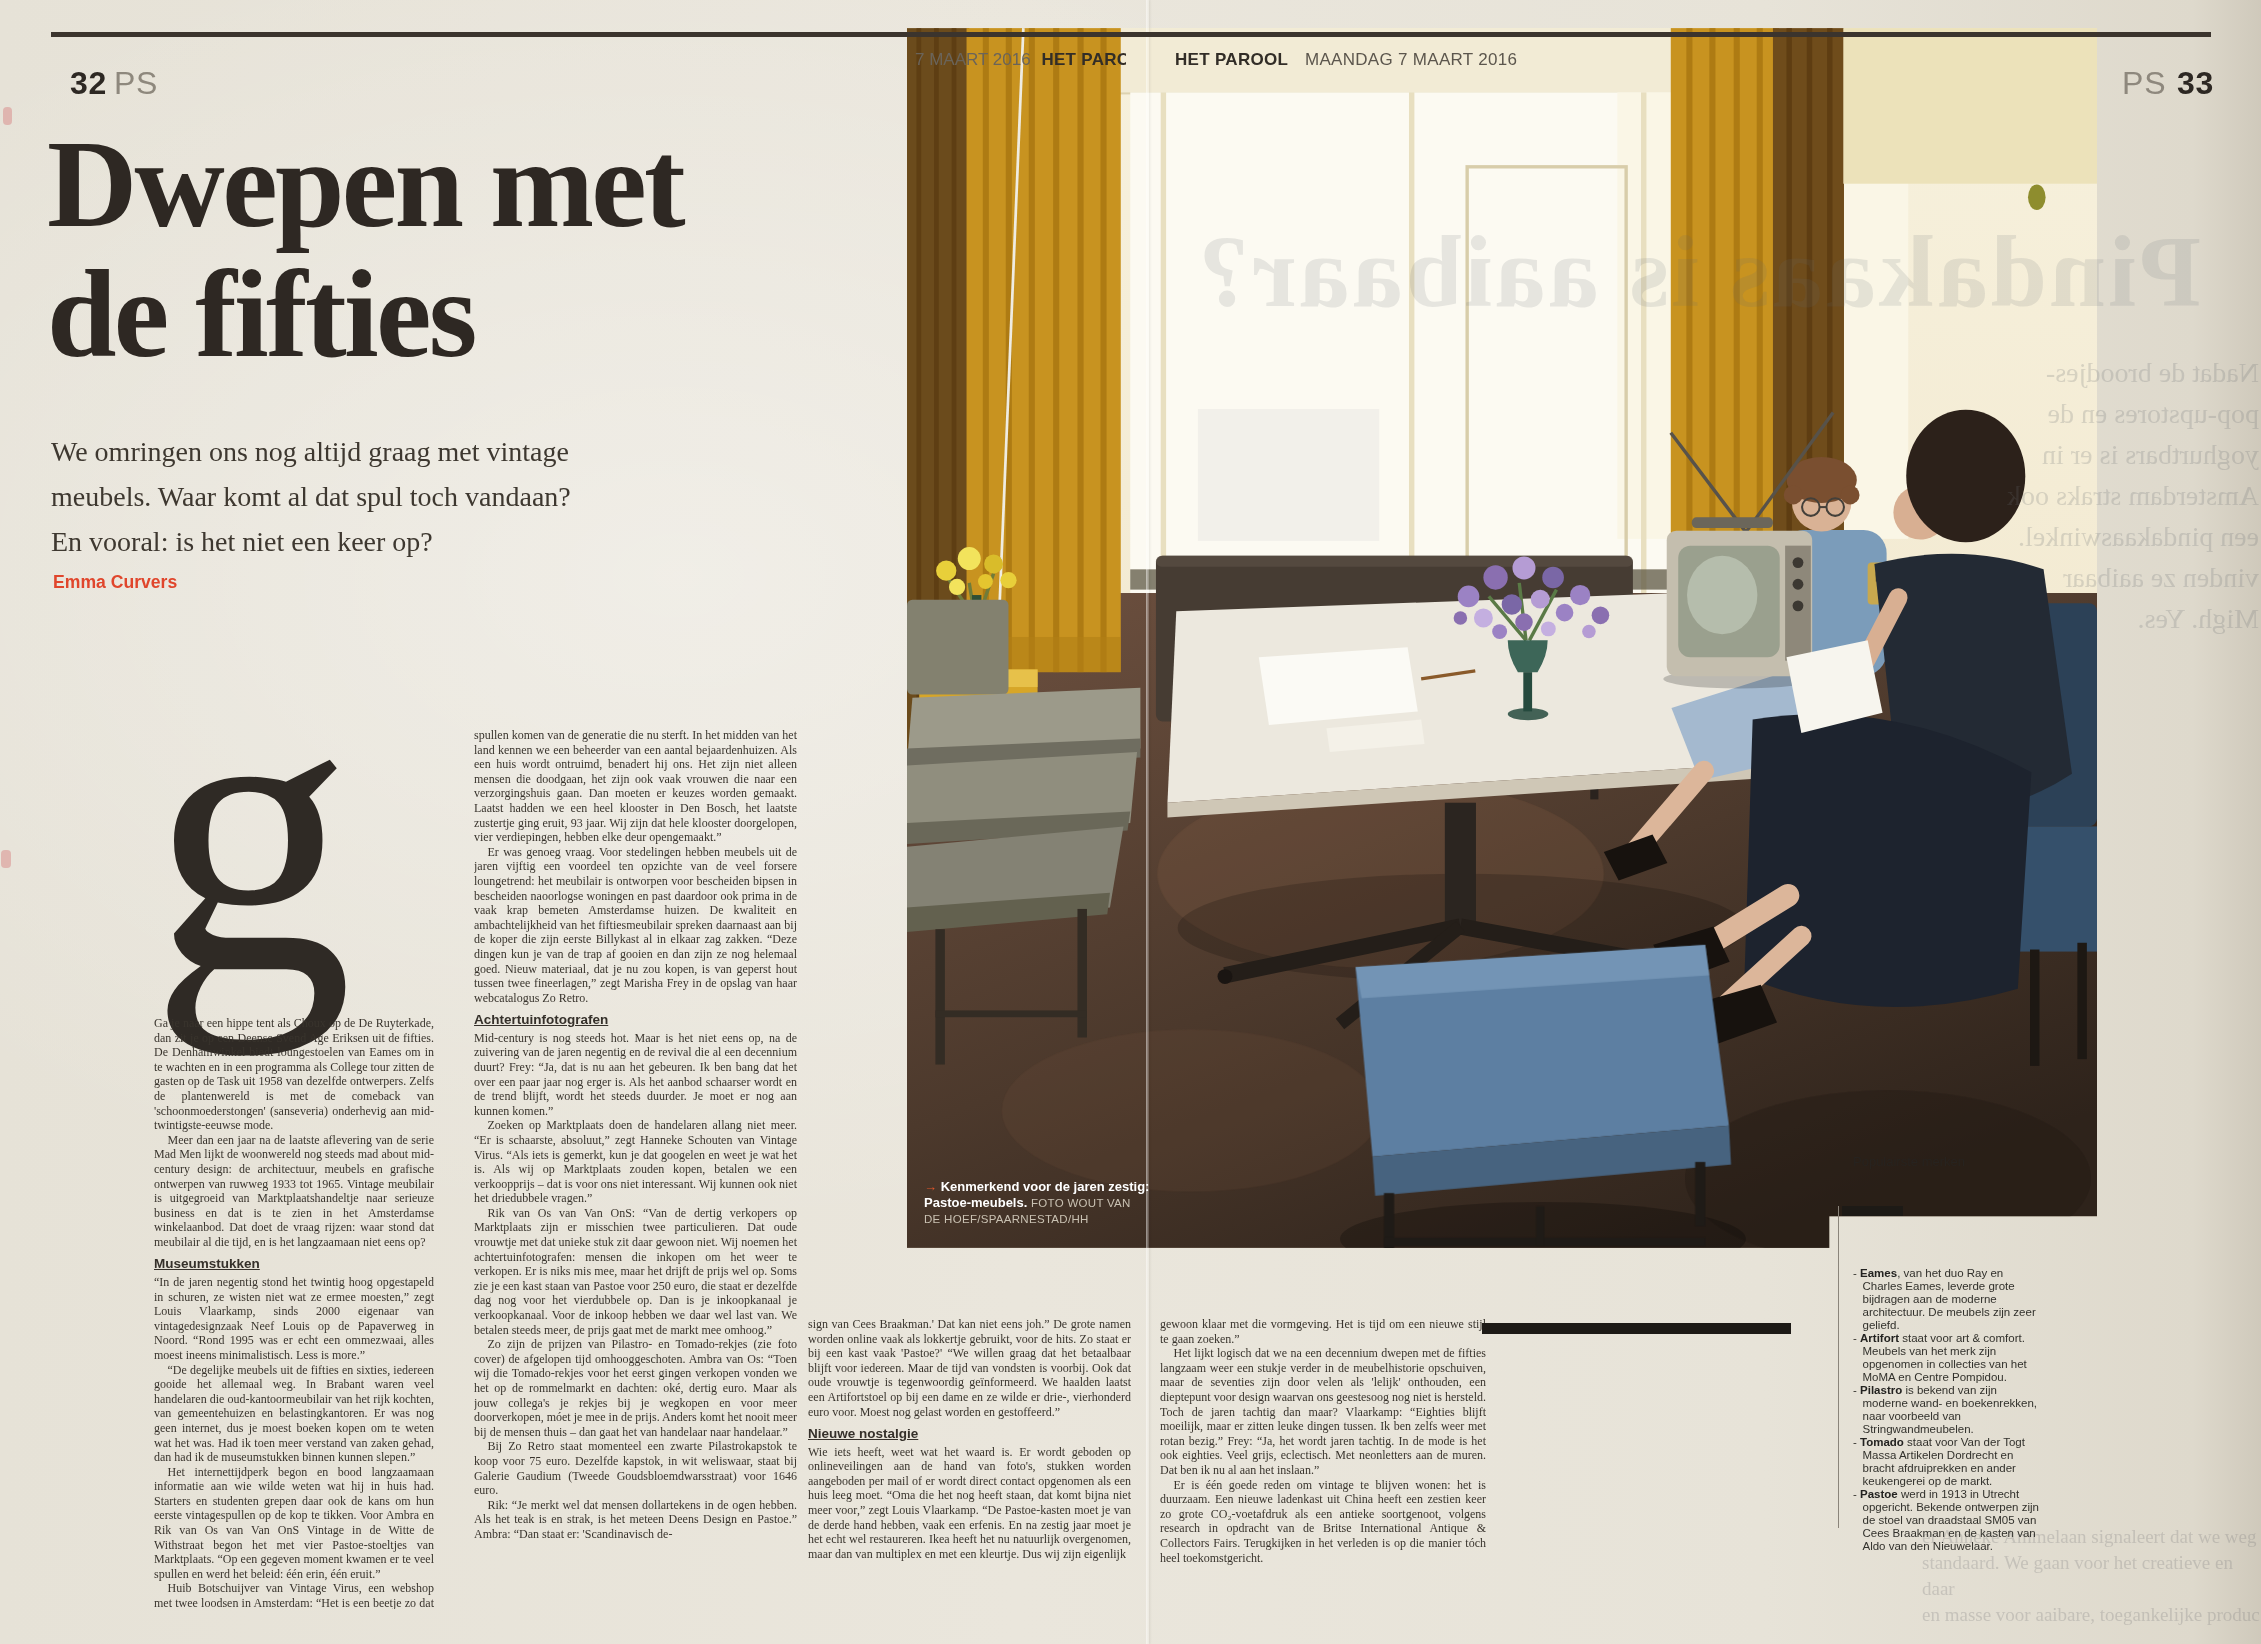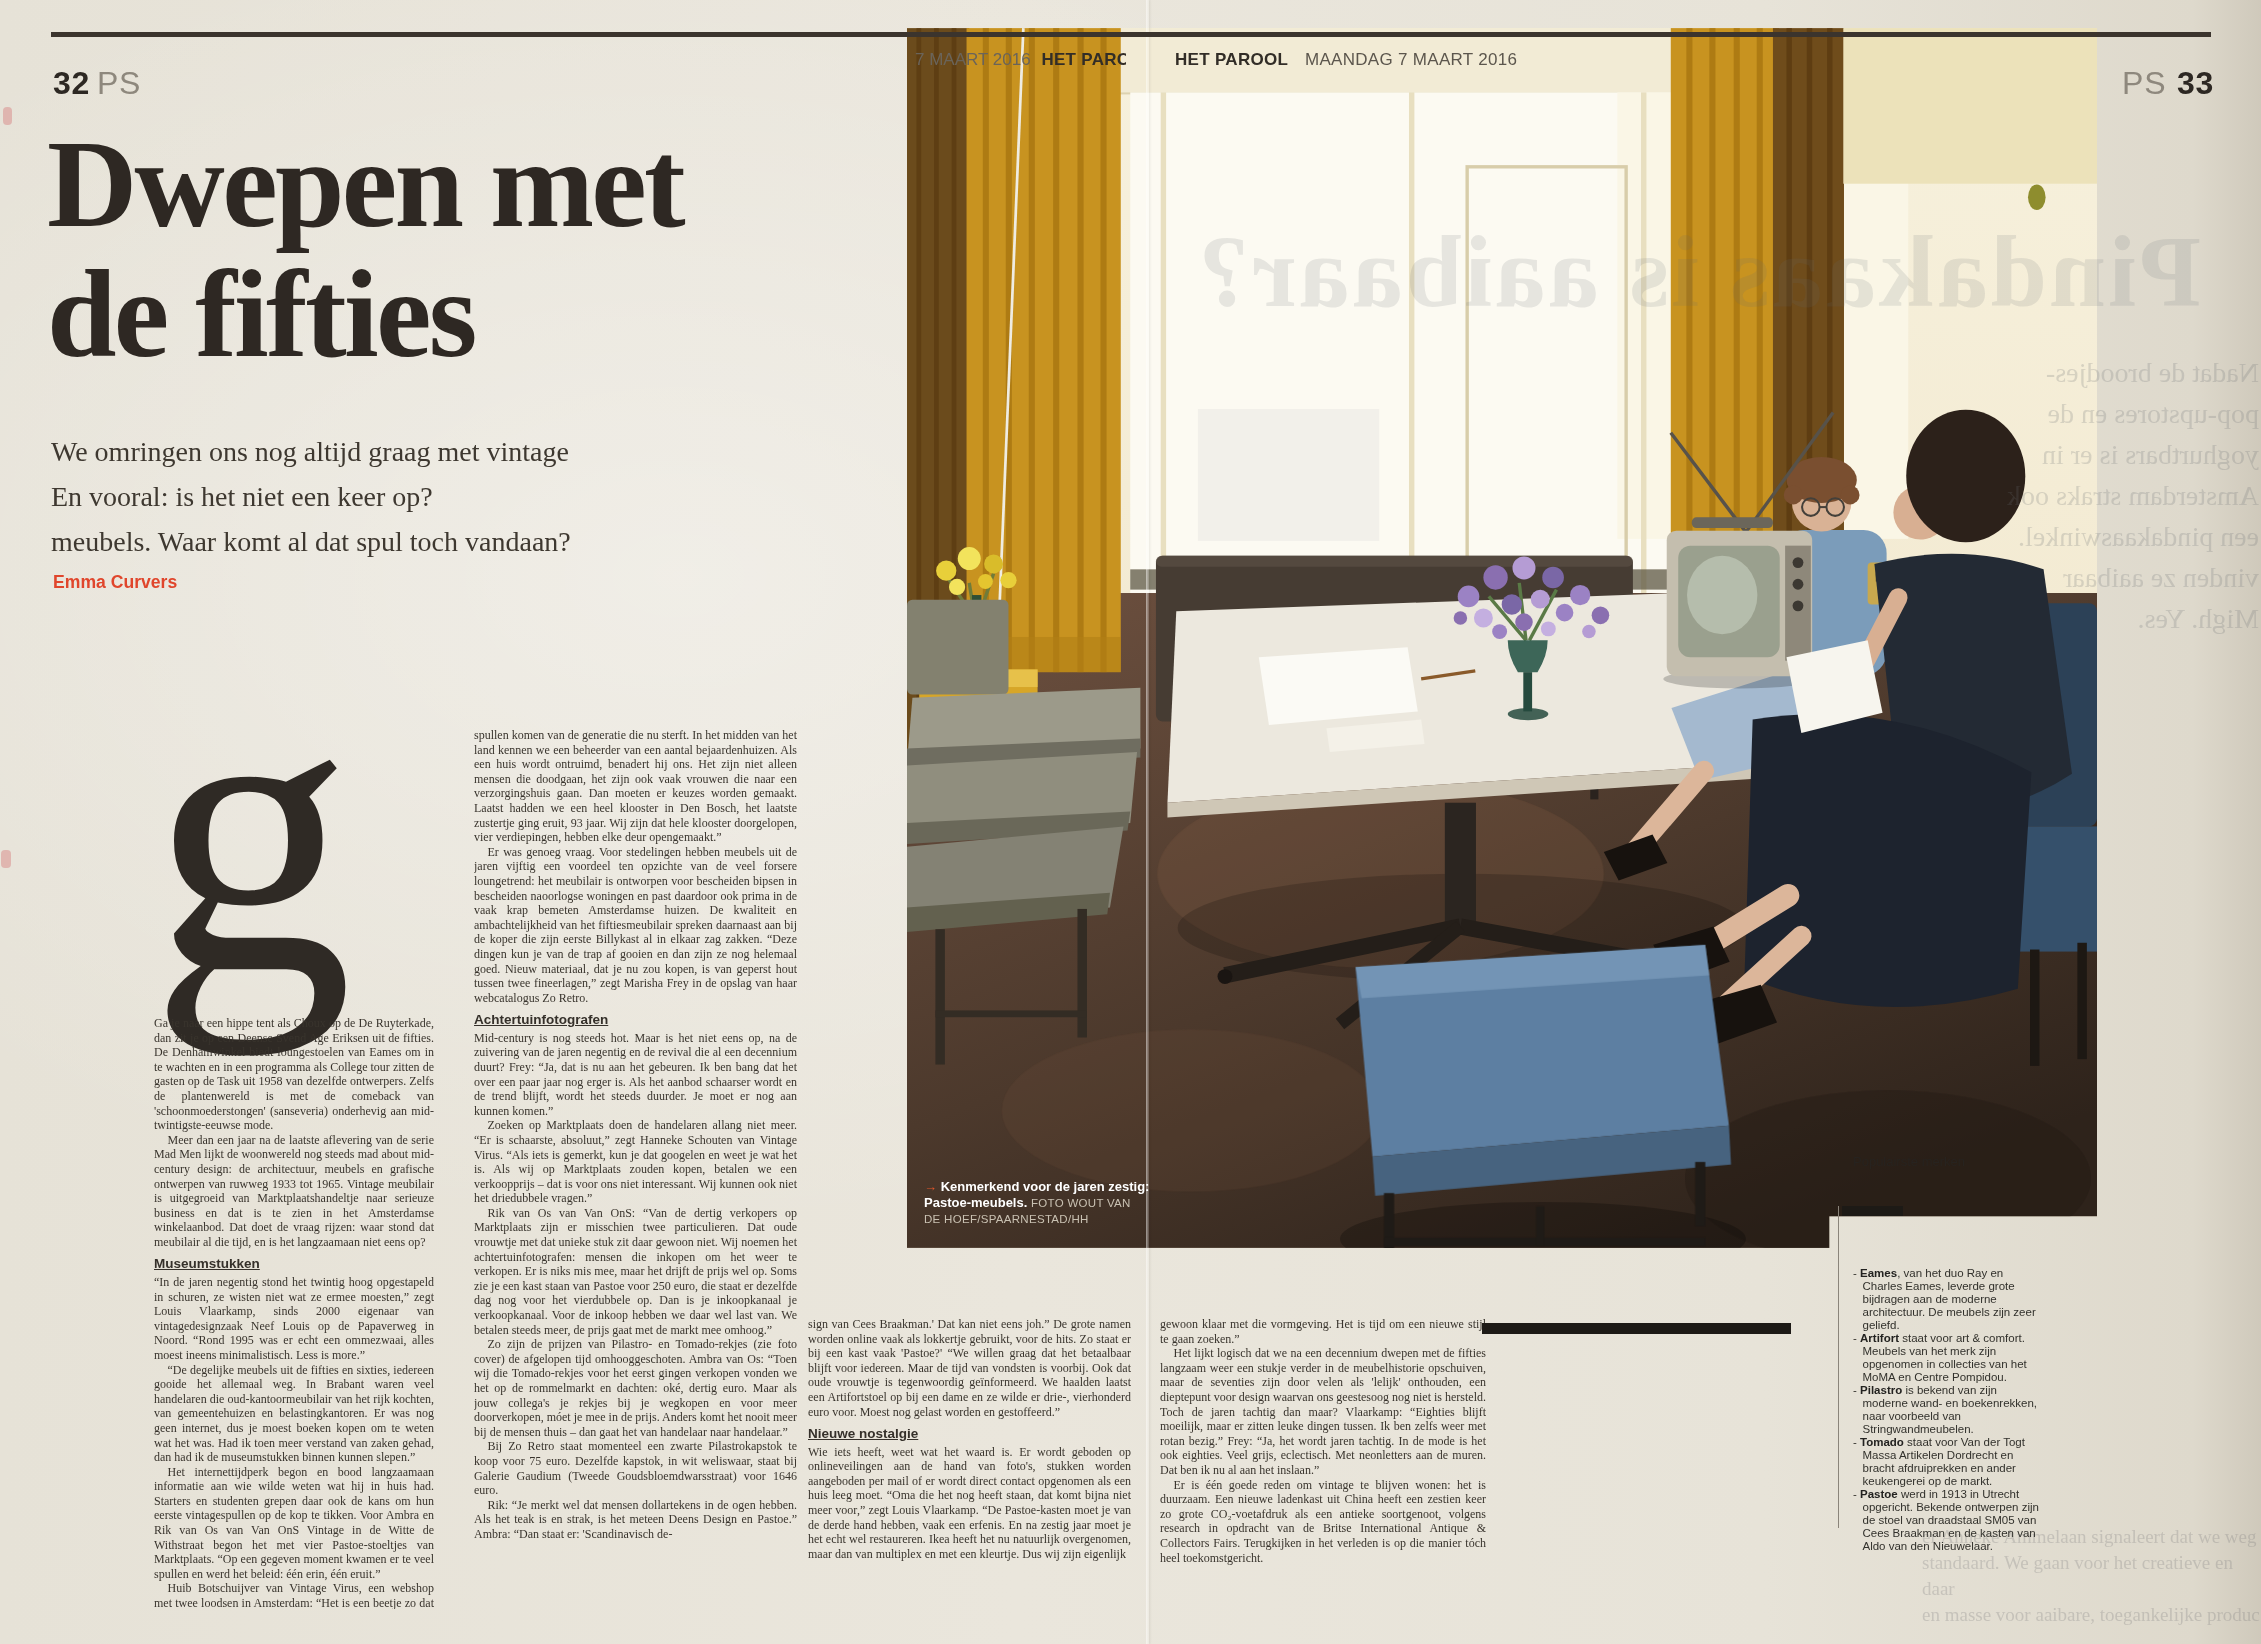--- a/index.html
+++ b/index.html
@@ -10,21 +10,21 @@
       linear-gradient(to right, #e6e2d7 0%, #eae6dc 45%, #e7e3d8 78%, #ded9cc 97%, #cfc9bb 100%),
       #e8e4da;
     font-family:"Liberation Sans", "DejaVu Sans", sans-serif; color:#332e28;
   }
   .abs{position:absolute;}
   
   .top-rule{left:51px; top:32px; width:2160px; height:5.4px; background:#3b342d; z-index:6;}
   .folio{top:65px; font-size:32px; letter-spacing:0.7px; display:flex; gap:10.8px; z-index:6;}
   .folio .num{font-weight:bold; color:#2d2823;}
   .folio .sec{color:#8e887d;}
-  .folio-left{left:53px;gap:7px;}
+  .folio-left{left:70px;gap:7px;}
   .folio-right{right:47px;}
   .masthead-right{left:1175px; top:50px; font-size:17px; z-index:6; white-space:nowrap;}
   .masthead-left{left:915px; top:50px; width:211px; text-align:right; font-size:17px; z-index:6; white-space:nowrap; overflow:hidden;}
   .mh-name{font-weight:bold; color:#322d27; letter-spacing:0.3px;}
   .mh-date{color:#5c564d; margin-left:12px; letter-spacing:0.3px;}
   .mh-date-left{color:#6a645a; margin-right:10.8px;}
   
   .headline{left:47px; top:119px; width:859px; font-family:"Liberation Serif","DejaVu Serif",serif;
     font-weight:bold; font-size:125px; line-height:130px; letter-spacing:-2.7px; color:#2e2823; z-index:5;}
   .standfirst{left:51px; top:429px; width:832px; font-family:"Liberation Serif","DejaVu Serif",serif;
@@ -346,22 +346,22 @@
     <span class="mh-name">HET PAROOL</span>
     <span class="mh-date">MAANDAG 7 MAART 2016</span>
   </div>
 
   <div class="abs headline">
     <div>Dwepen met</div>
     <div>de fifties</div>
   </div>
   <div class="abs standfirst">
       <div class="line">We omringen ons nog altijd graag met vintage</div>
+      <div class="line">meubels. Waar komt al dat spul toch vandaan?</div>
       <div class="line">En vooral: is het niet een keer op?</div>
-      <div class="line">meubels. Waar komt al dat spul toch vandaan?</div>
     </div>
   <div class="abs byline" style="color:#e0462c;">Emma Curvers</div>
   <div class="abs dropcap">g</div>
 
   <div class="abs bodycol col1">
       <p>Ga je naar een hippe tent als Choux op de De Ruyterkade, dan zit je op een Deense Svend Age Eriksen uit de fifties. De Denhamwinkel biedt loungestoelen van Eames om in te wachten en in een programma als College tour zitten de gasten op de Task uit 1958 van dezelfde ontwerpers. Zelfs de plantenwereld is met de comeback van 'schoonmoederstongen' (sanseveria) onderhevig aan mid-twintigste-eeuwse mode.</p>
       <p>Meer dan een jaar na de laatste aflevering van de serie Mad Men lijkt de woonwereld nog steeds mad about mid-century design: de architectuur, meubels en grafische ontwerpen van ruwweg 1933 tot 1965. Vintage meubilair is uitgegroeid van Marktplaatshandeltje naar serieuze business en dat is te zien in het Amsterdamse winkelaanbod. Dat doet de vraag rijzen: waar stond dat meubilair al die tijd, en is het langzaamaan niet eens op?</p>
       <h3>Museumstukken</h3>
       <p>“In de jaren negentig stond het twintig hoog opgestapeld in schuren, ze wisten niet wat ze ermee moesten,” zegt Louis Vlaarkamp, sinds 2000 eigenaar van vintagedesignzaak Neef Louis op de Papaverweg in Noord. “Rond 1995 was er echt een ommezwaai, alles moest ineens minimalistisch. Less is more.”</p>
       <p>“De degelijke meubels uit de fifties en sixties, iedereen gooide het allemaal weg. In Brabant waren veel handelaren die oud-kantoormeubilair van het rijk kochten, van gemeentehuizen en belastingkantoren. Er was nog geen internet, dus je moest boeken kopen om te weten wat het was. Had ik toen meer verstand van zaken gehad, dan had ik de museumstukken binnen kunnen slepen.”</p>

